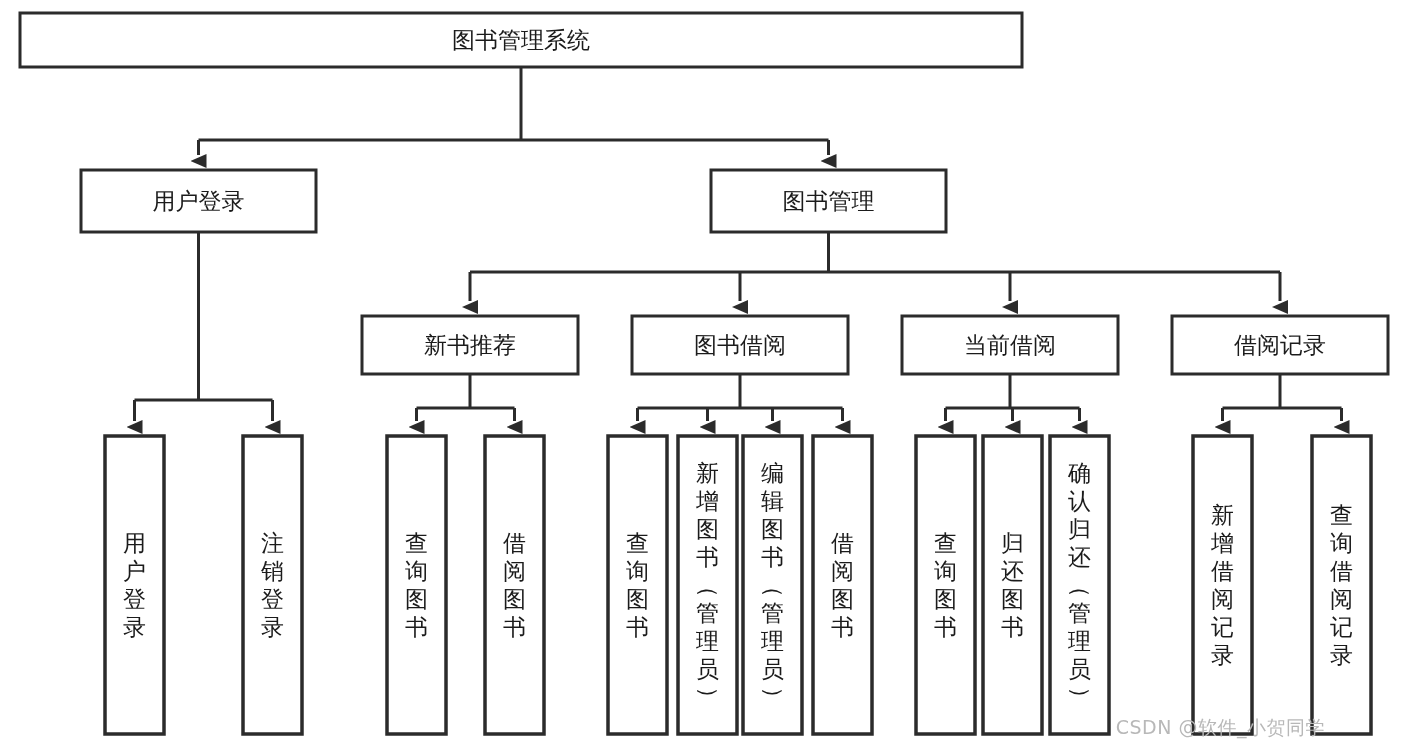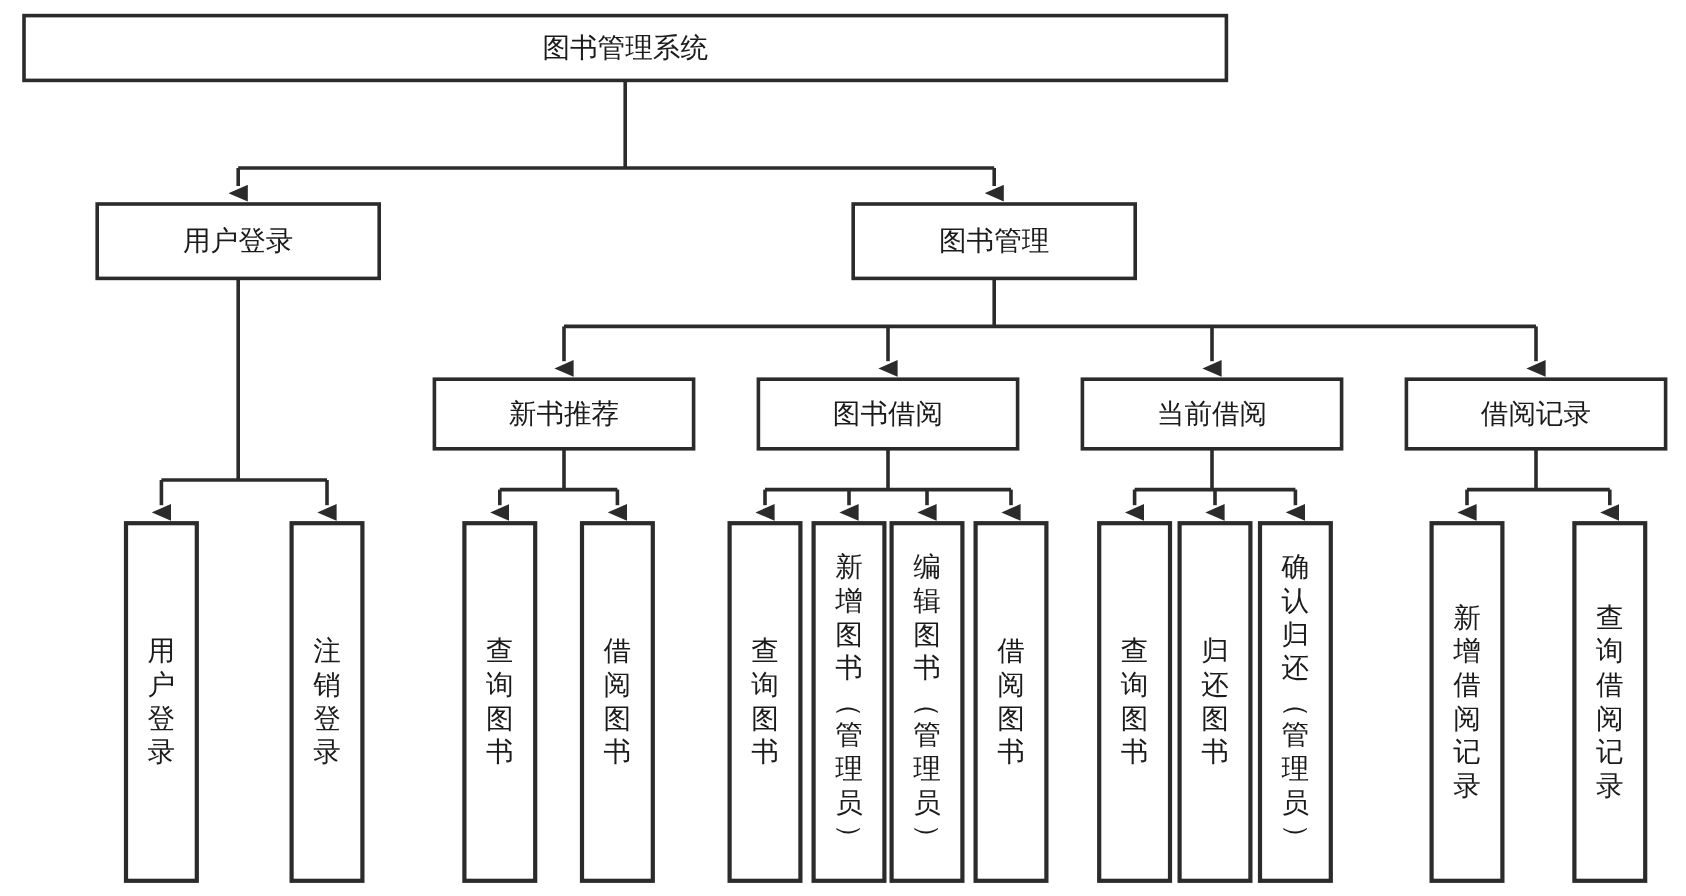--- a/index.html
+++ b/index.html
@@ -275,13 +275,14 @@
             <text x="1341.5" y="516" class="leaf-label-char">查</text>
             <text x="1341.5" y="544" class="leaf-label-char">询</text>
             <text x="1341.5" y="572" class="leaf-label-char">借</text>
             <text x="1341.5" y="600" class="leaf-label-char">阅</text>
             <text x="1341.5" y="628" class="leaf-label-char">记</text>
             <text x="1341.5" y="656" class="leaf-label-char">录</text>
           </g>
         </g>
       </g>
   </svg>
+  <div class="watermark">CSDN @软件_小贺同学</div>
 </div>
 
 </body></html>

